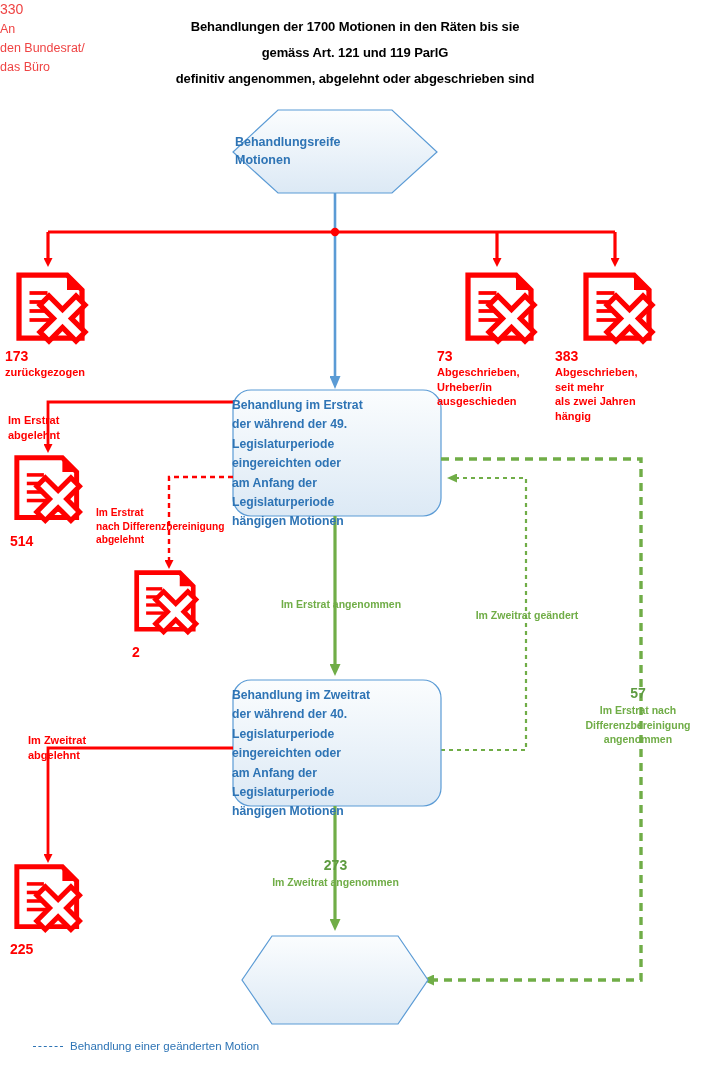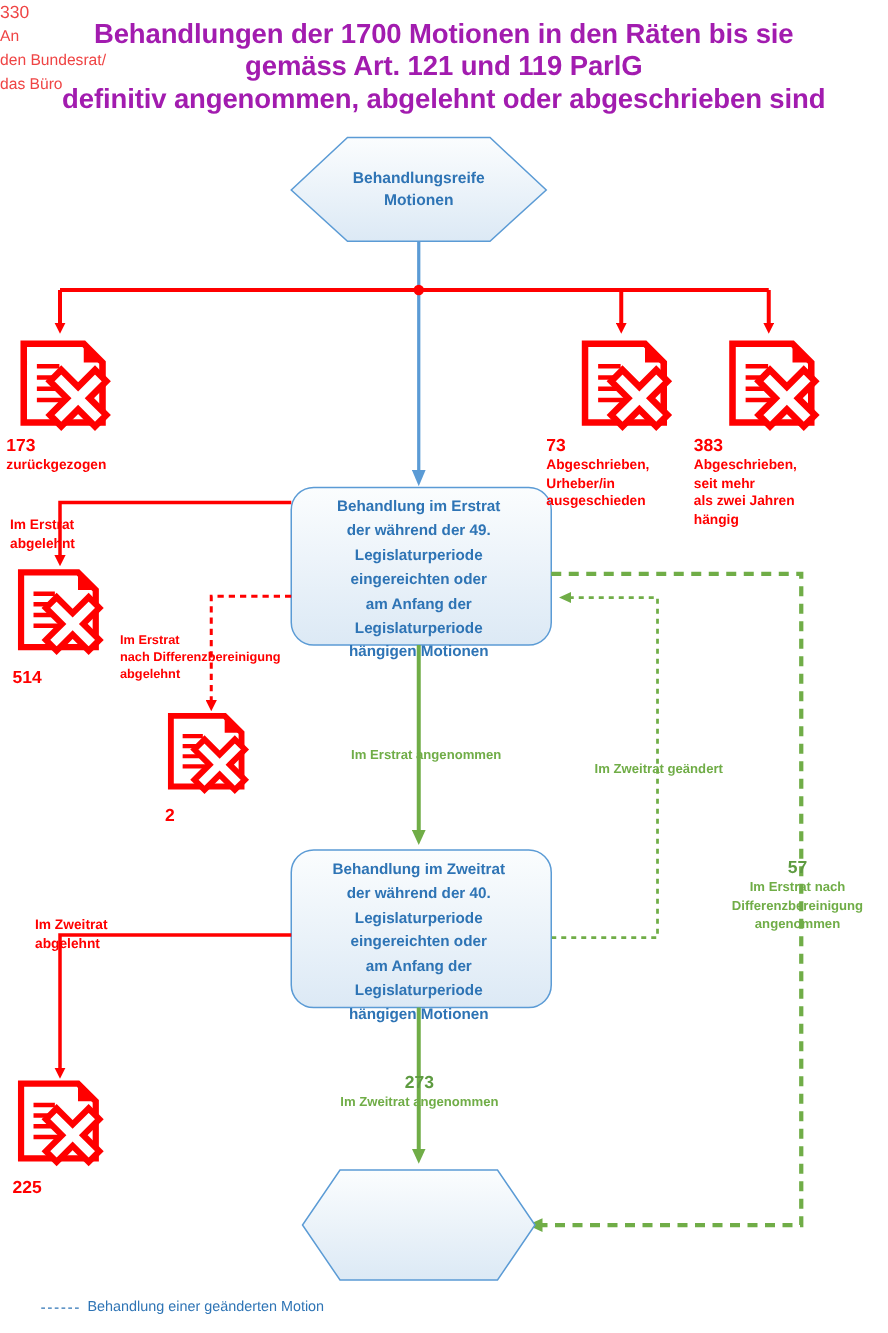--- a/index.html
+++ b/index.html
@@ -23,31 +23,31 @@
     top: 0;
     width: 710px;
     height: 1066px;
   }
   .title {
     position: absolute;
     left: 0;
     top: 14px;
     width: 710px;
     text-align: center;
-    color: #a21caf;
+    color: #000000;
     font-weight: bold;
-    font-size: 22px;
+    font-size: 13px;
     line-height: 26px;
     letter-spacing: -0.1px;
   }
   .title div { white-space: nowrap; }
 
   .node-label {
     position: absolute;
-    text-align: center;
+    text-align: left;
     color: #2E74B5;
     font-weight: bold;
     font-size: 12.5px;
     line-height: 18px;
     pointer-events: none;
   }
   .hex-label-top {
     left: 235px; top: 133px; width: 200px;
   }
   .proc-label {

